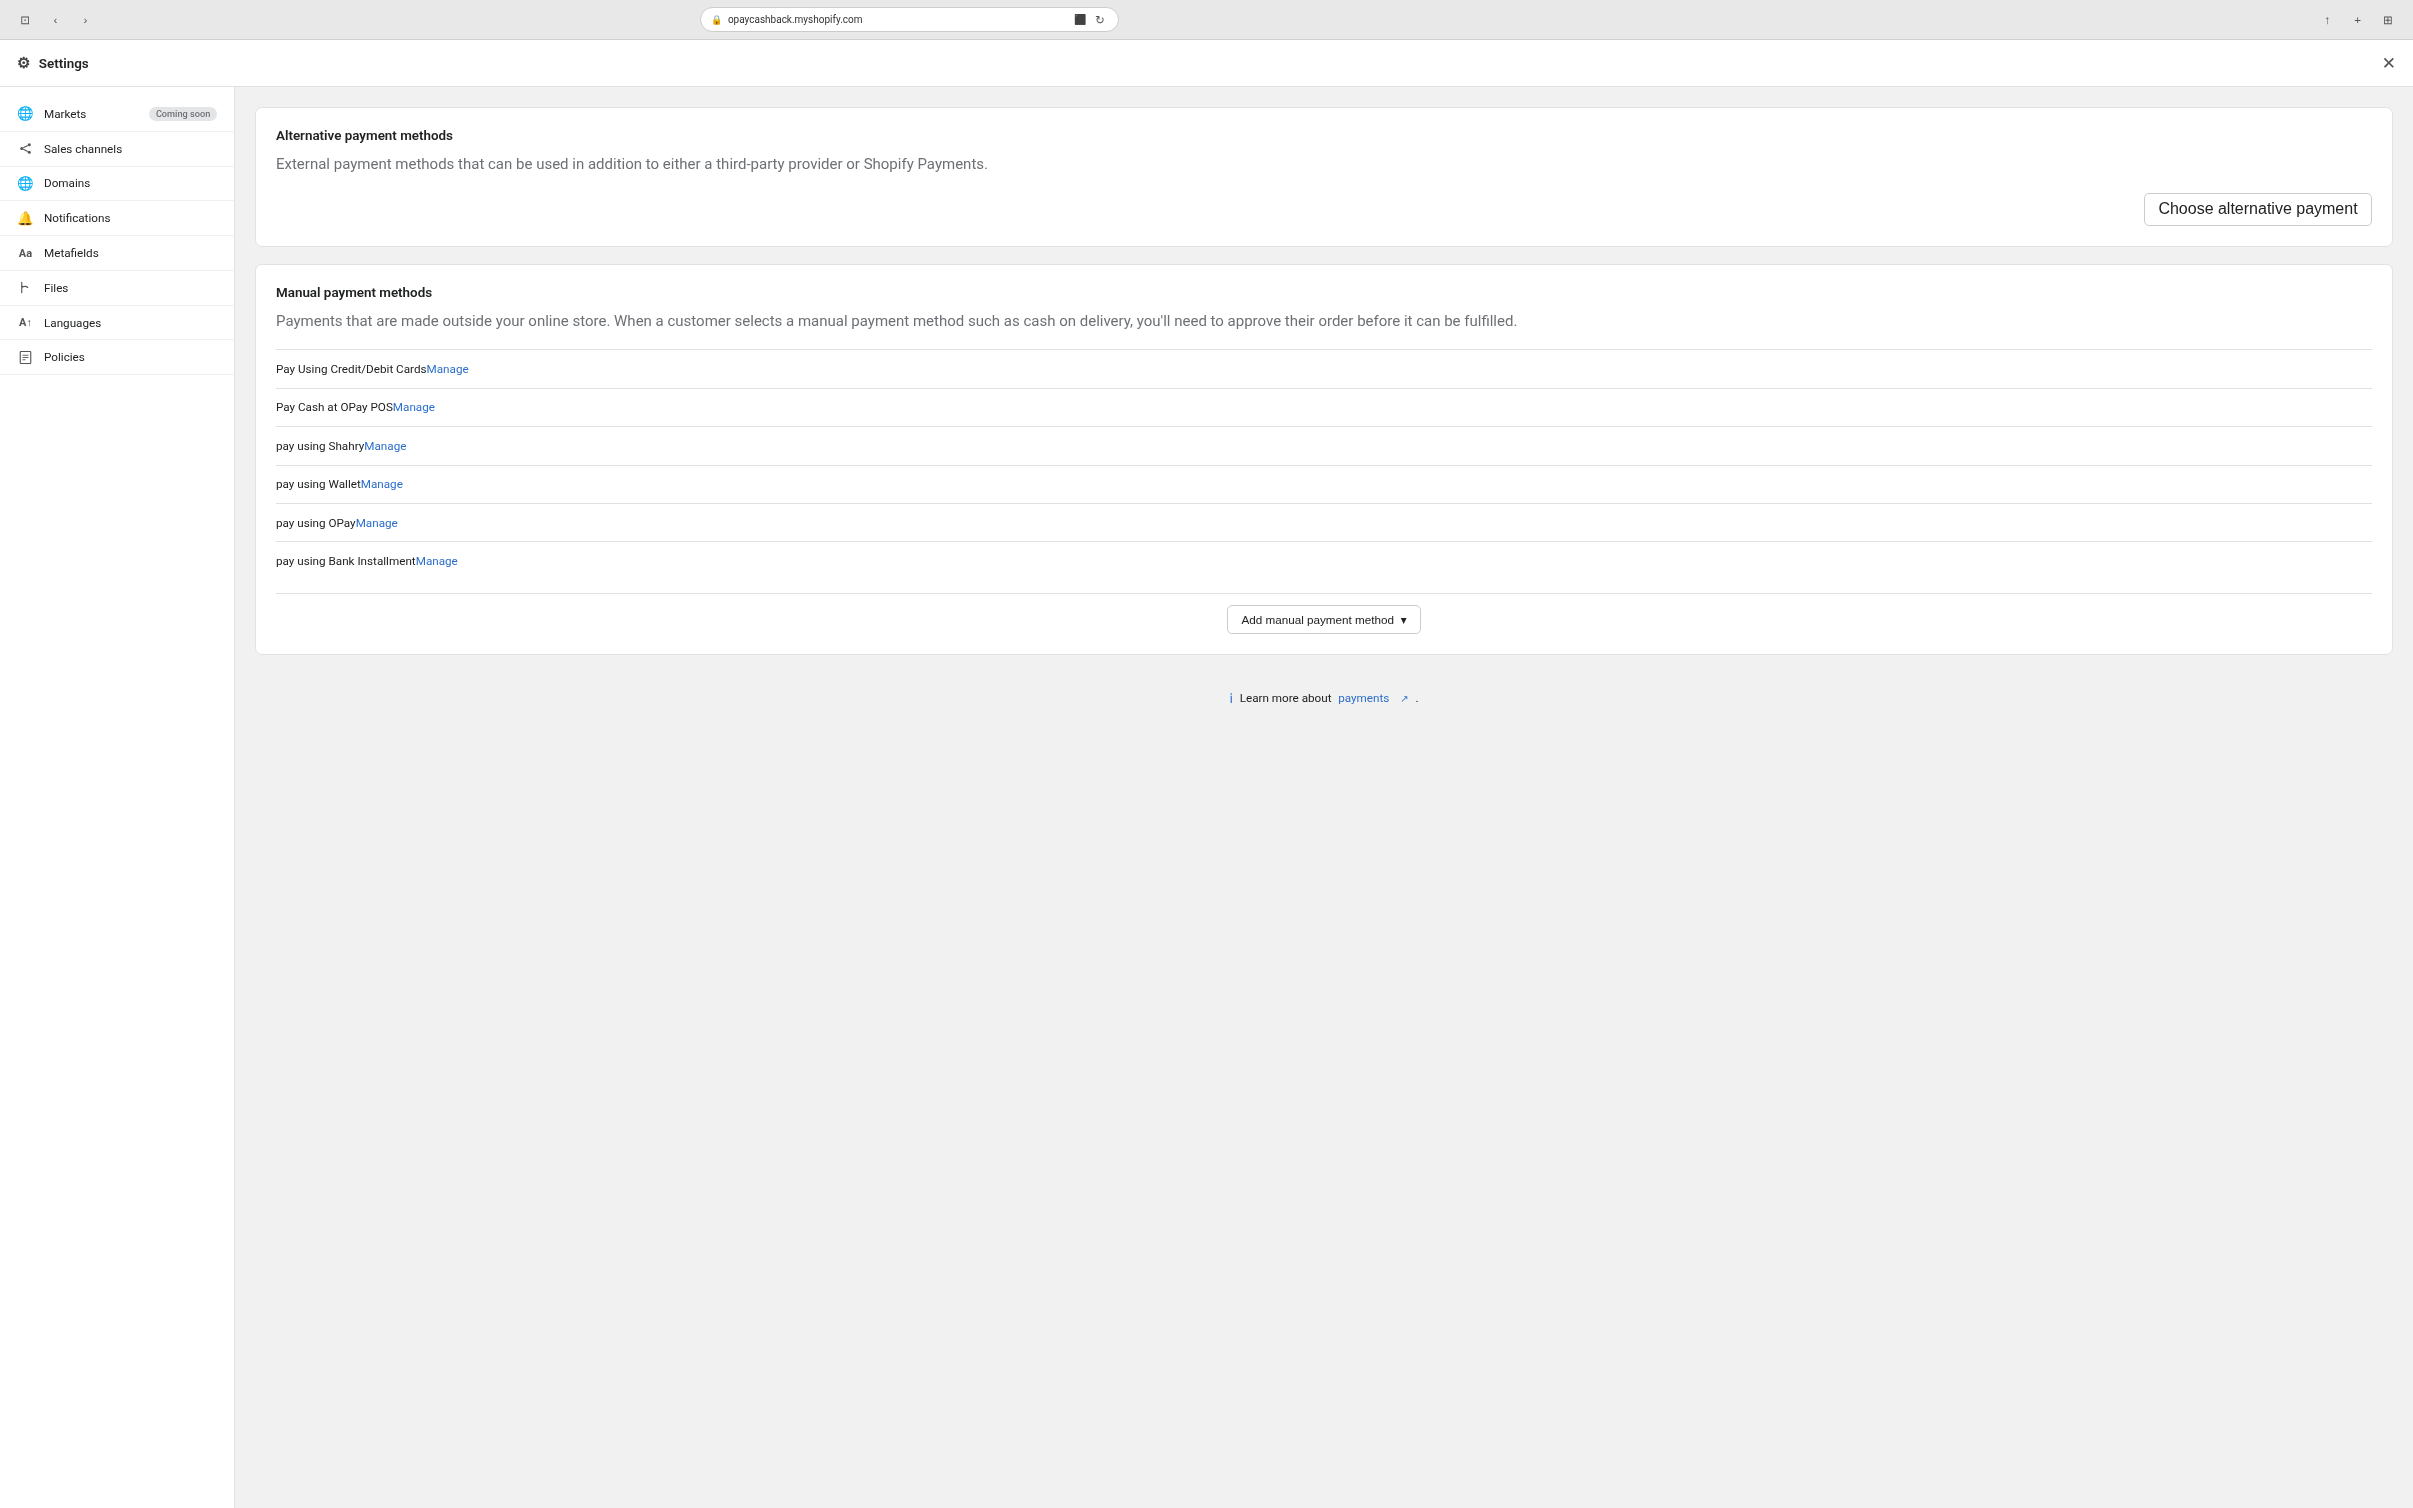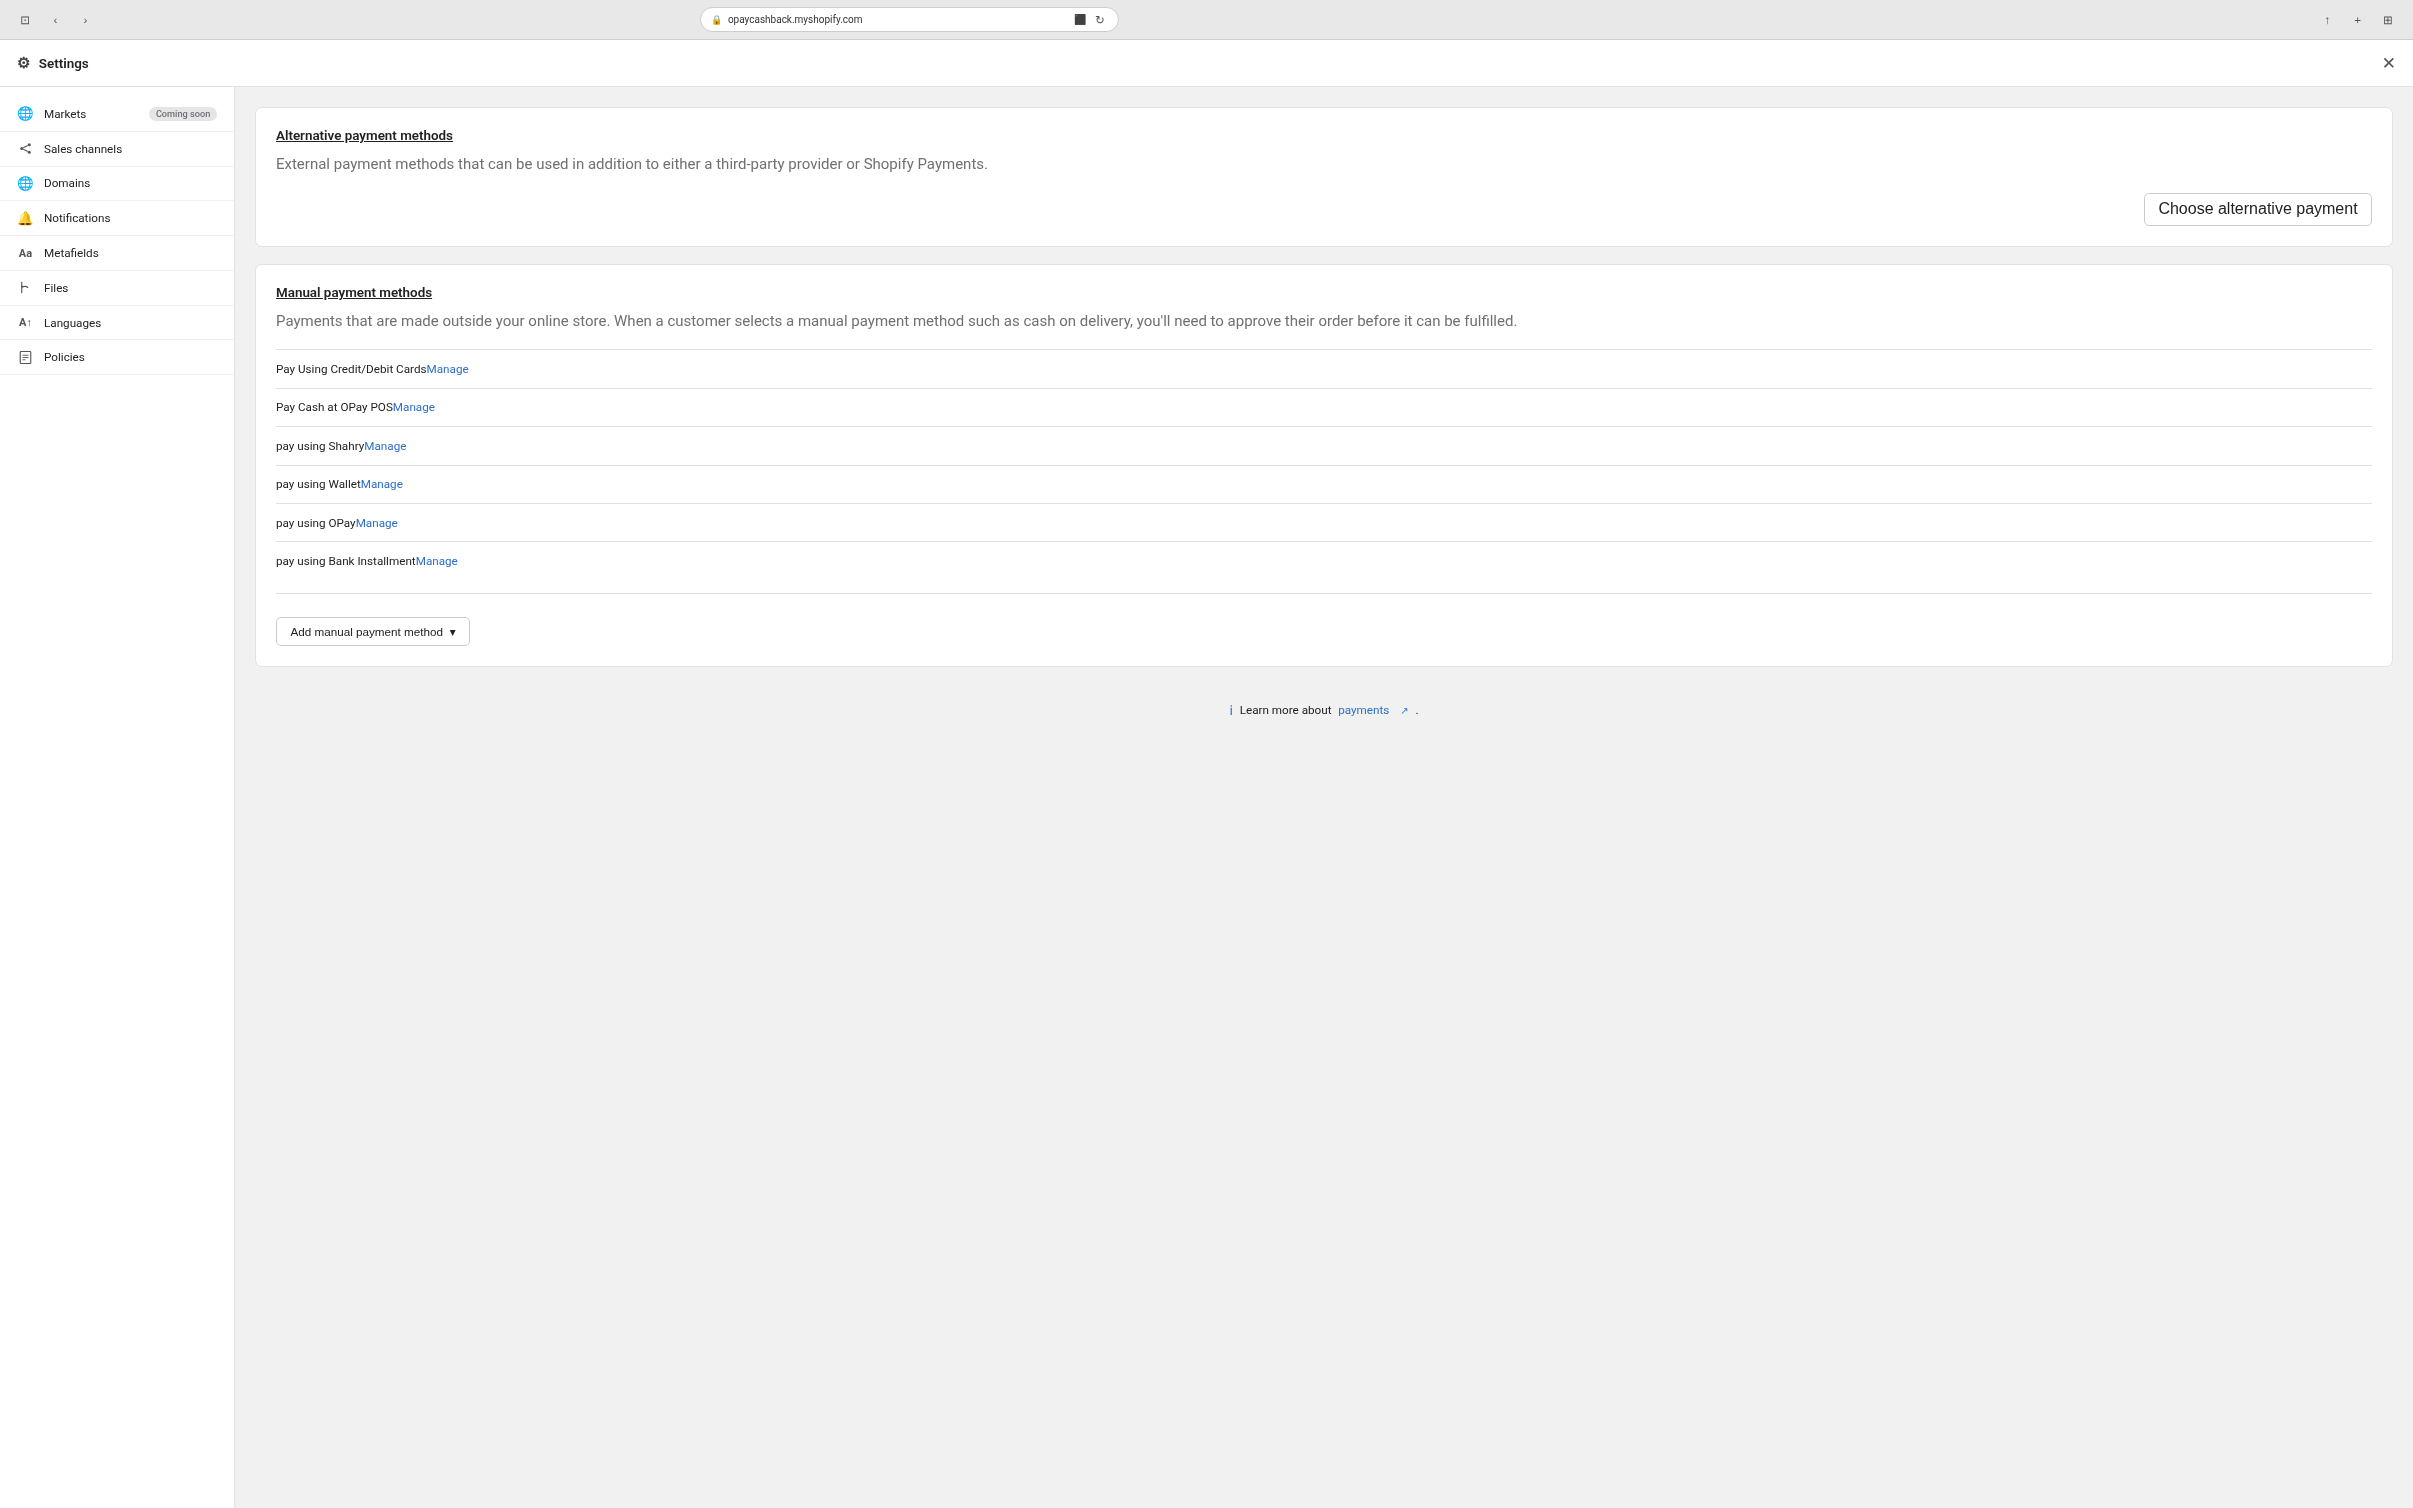--- a/index.html
+++ b/index.html
@@ -160,21 +160,20 @@
       border-radius: 6.7px;
       border: 0.8px solid #e1e1e1;
       margin-bottom: 17px;
       padding: 20px;
     }
     .card-title {
       font-size: 13.4px;
       font-weight: 600;
       color: #202223;
       margin-bottom: 10px;
-      text-decoration: underline;
     }
     .card-description {
       font-size: 15px;
       color: #6d7175;
       line-height: 1.5;
       margin-bottom: 17px;
     }
 
     
     .btn-secondary {
@@ -218,23 +217,23 @@
     .manage-link {
       color: #2c6ecb;
       font-size: 11.7px;
       text-decoration: none;
       cursor: pointer;
     }
 
     
     .add-method-row {
       display: flex;
-      justify-content: flex-start;
+      justify-content: center;
       margin-top: 13.4px;
-      padding-top: 23px;
+      padding-top: 11px;
       border-top: 0.8px solid #e1e1e1;
     }
 
     
     .footer-info {
       display: flex;
       align-items: center;
       justify-content: center;
       gap: 6.7px;
       padding: 17px;

